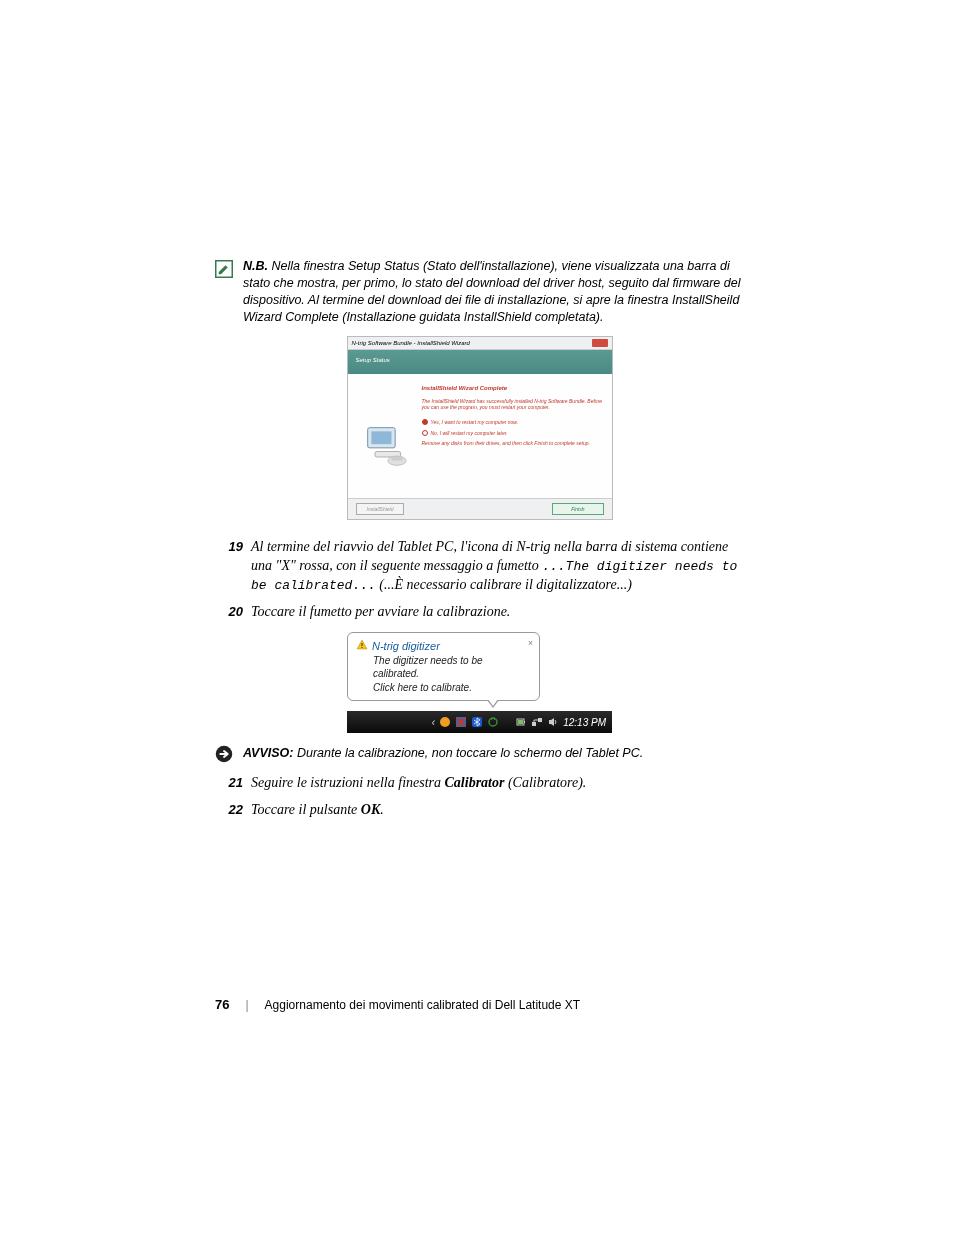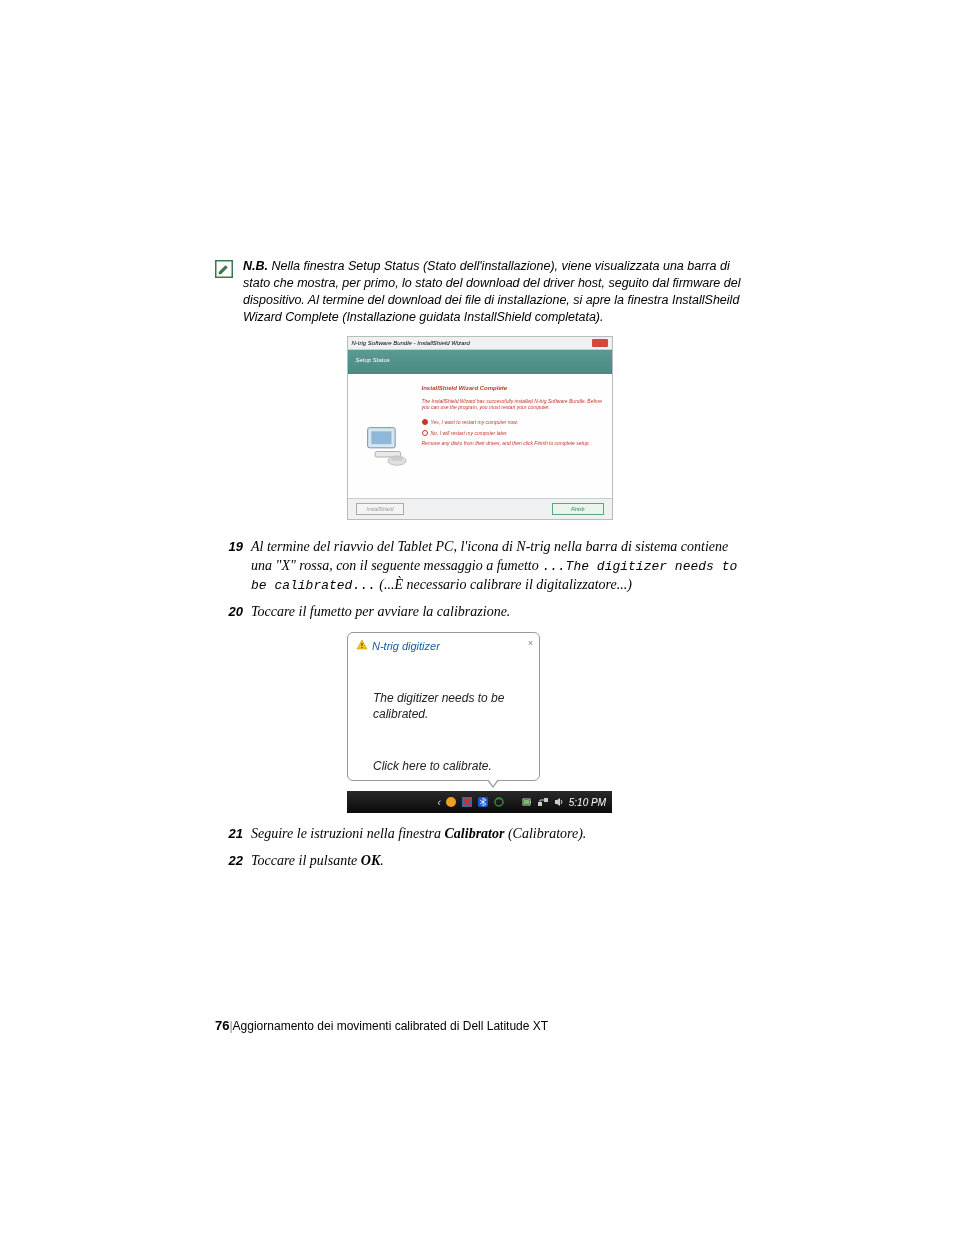--- a/index.html
+++ b/index.html
@@ -176,24 +176,23 @@
     color: #1a5a9c;
     font-size: 11px;
     display:flex;
     gap:4px;
   }
   .balloon .warn {
     width:12px;height:12px;display:inline-block;
   }
   .balloon .warn svg{width:12px;height:12px;}
   .balloon .bl {
-    font-size: 12px;
+    font-size: 10px;
     color:#222;
     padding-left:17px;
-    margin-top:36px;
   }
   .balloon .tail {
     position:absolute;
     right:40px; bottom:-8px;
     width:0;height:0;
     border-left:6px solid transparent;
     border-right:6px solid transparent;
     border-top:8px solid #999;
   }
   .balloon .tail::after{
@@ -230,26 +229,27 @@
   }
   .avviso-icon {
     width:20px;flex:0 0 20px;margin-right:8px;
   }
   .avviso-icon svg{width:18px;height:18px;}
   .avviso-text { flex:1; font-size:12.5px; font-family:Arial,sans-serif;}
   .avviso-label{font-weight:bold;}
   
   .page-footer {
     position: absolute;
-    bottom: 200px;
+    bottom: 221px;
     left: 215px;
     font-family: Arial, sans-serif;
     font-size: 12px;
     display:flex;
     align-items:center;
+    gap:16px;
   }
   .page-num { font-size:13px; font-weight:bold;}
   .footer-sep { color:#888;}
   .sub-step {
     padding-left:36px;
     font-family: Georgia, "Times New Roman", serif;
     font-size:14px;
     margin-bottom:6px;
   }
 </style>
@@ -361,24 +361,35 @@
           </svg></span>
       <span class="tray-ic"><svg viewBox="0 0 12 12">
             <rect x="1" y="6" width="4" height="4" fill="#ccc"></rect>
             <rect x="7" y="2" width="4" height="4" fill="#ccc"></rect>
             <path d="M3 6 L3 4 L9 4 L9 6" stroke="#ccc" fill="none"></path>
           </svg></span>
       <span class="tray-ic"><svg viewBox="0 0 12 12">
             <path d="M2 4 L4 4 L7 2 L7 10 L4 8 L2 8 Z" fill="#ccc"></path>
             <path d="M8 4 Q10 6 8 8" stroke="#ccc" fill="none"></path>
           </svg></span>
-      <span>5:10 PM</span>
-    </div>
-  </div>
-
+      <span>12:13 PM</span>
+    </div>
+  </div>
+
+  <div class="avviso-block">
+    <div class="avviso-icon">
+      <svg viewBox="0 0 24 24">
+          <circle cx="12" cy="12" r="11" fill="#222"></circle>
+          <path d="M7 12 L14 12 M12 8 L17 12 L12 16" stroke="#fff" stroke-width="2.5" fill="none" stroke-linecap="round" stroke-linejoin="round"></path>
+        </svg>
+    </div>
+    <div class="avviso-text">
+      <span class="avviso-label">AVVISO:</span><span> Durante la calibrazione, non toccare lo schermo del Tablet PC.</span>
+    </div>
+  </div>
 
   <div class="step">
     <div class="step-num">21</div>
     <div class="step-body">
       <span>Seguire le istruzioni nella finestra </span><span class="b">Calibrator</span><span> (Calibratore).</span>
     </div>
   </div>
 
   <div class="step">
     <div class="step-num">22</div>

